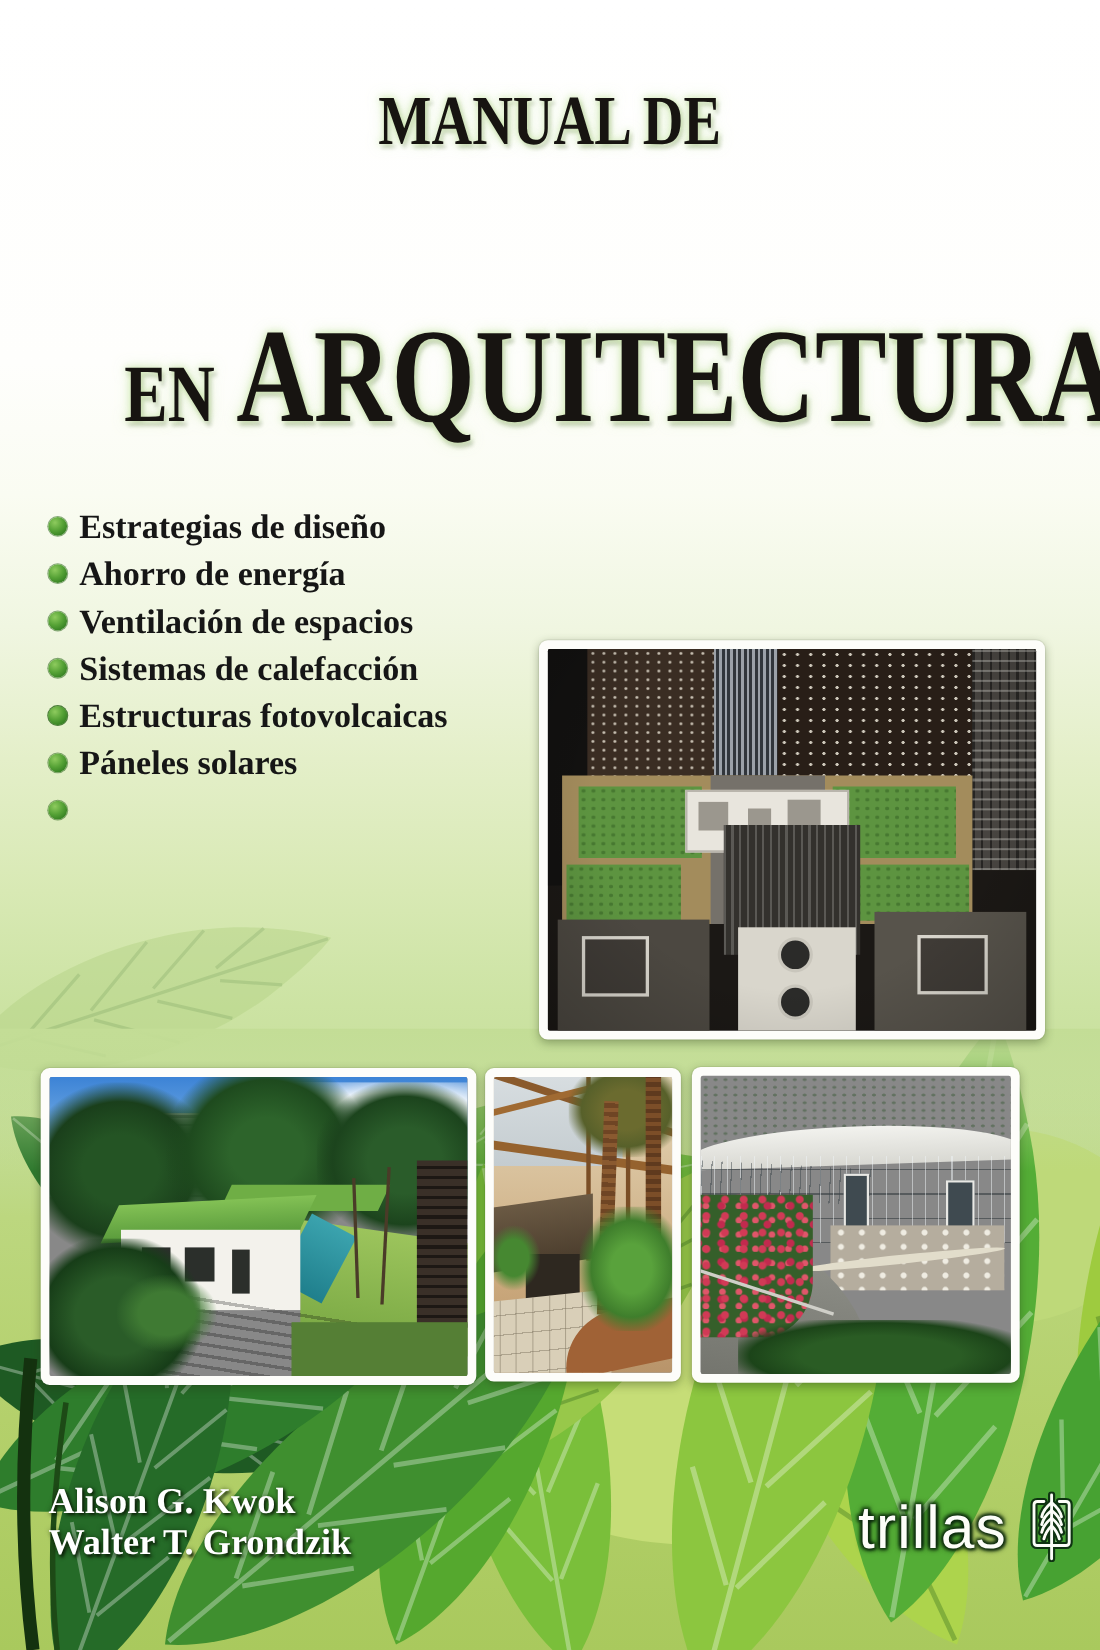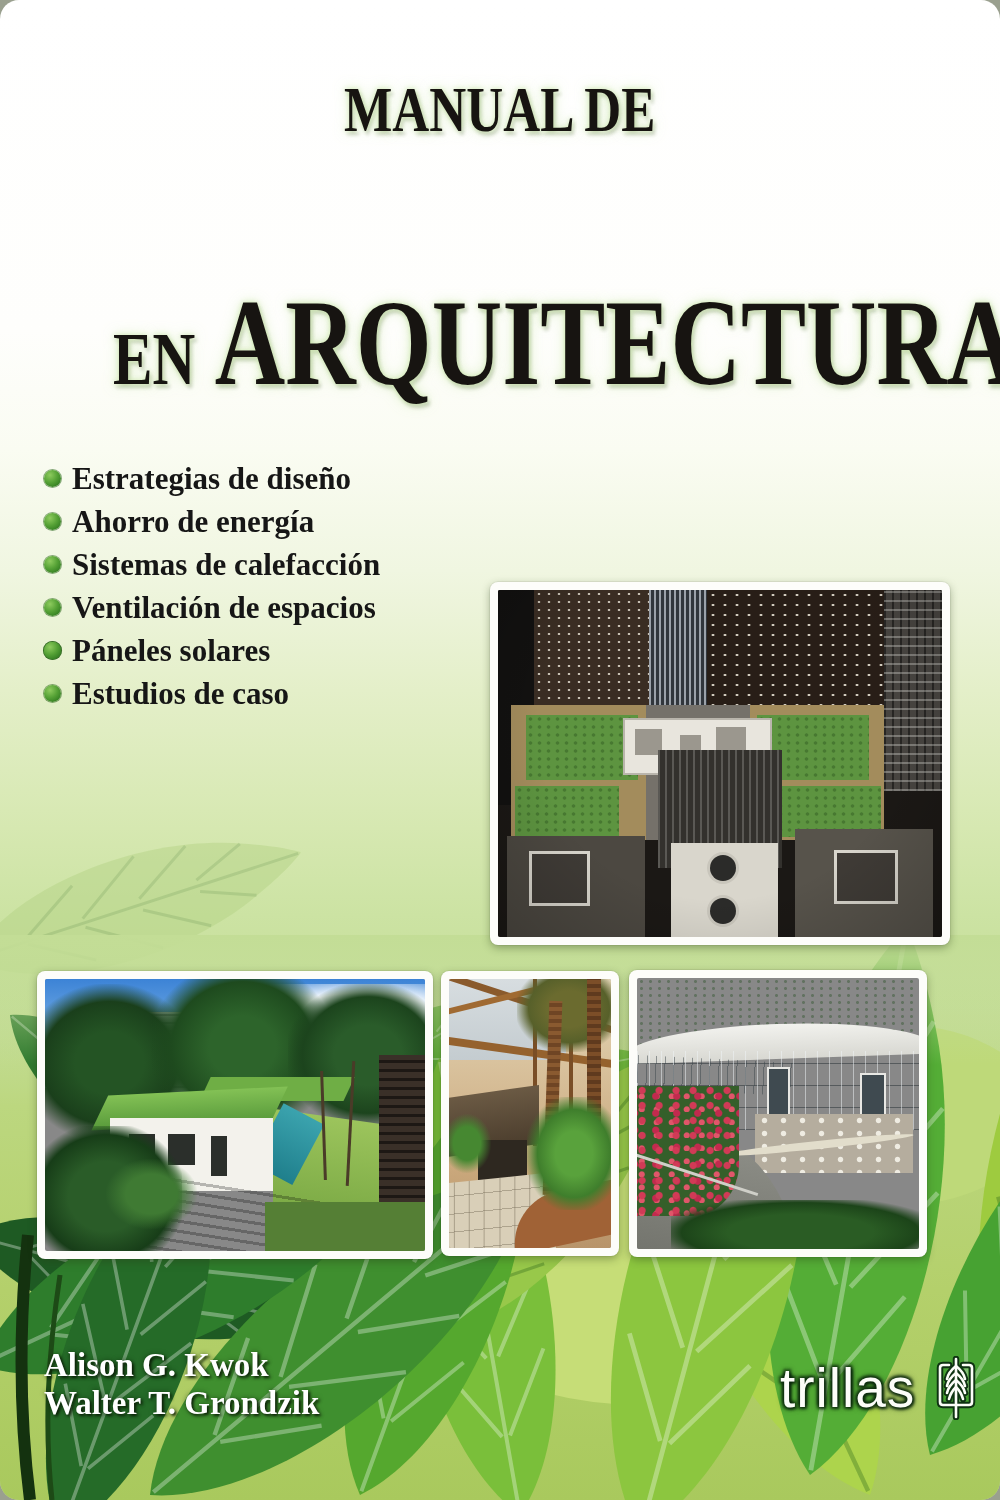--- a/index.html
+++ b/index.html
@@ -2,21 +2,20 @@
 <html><head>
 <meta charset="utf-8">
 <style>
   html,body{margin:0;padding:0;background:#9aa08f;}
   .cover{
     position:relative; width:1000px; height:1500px; overflow:hidden;
     font-family:"Liberation Serif","DejaVu Serif",serif;
     background:linear-gradient(180deg,
       #ffffff 0%, #fefefc 22%, #fafcf2 30%, #f0f6e1 38%,
       #e4efc9 46%, #d8e9b4 54%, #cce3a3 61%, #c6de9a 66%, #c3dc96 72%);
-    border-radius:19px;
   }
   
   .title-line{position:absolute; left:0; right:0; text-align:center; color:#171411; font-weight:bold; white-space:nowrap;}
   .cond{display:inline-block; transform-origin:50% 50%; 
         text-shadow:0 0 6px rgba(205,232,175,.95), 0 0 14px rgba(205,232,175,.7), 3px 4px 4px rgba(80,100,60,.30);}
   .t1{top:76px; font-size:64px; line-height:1.05;}
   .t1 .cond{transform:scaleX(.80);}
   .t2{top:168px; font-size:105px; line-height:1.05;}
   .t2 .cond{transform:scaleX(.75);}
   .t3{top:276px; font-size:122px; line-height:1.1;text-align:center;}
@@ -210,26 +209,26 @@
   </svg>
 
   <div class="title-line t1"><span class="cond">MANUAL DE</span></div>
   <div class="title-line t3">
     <span class="cond"><span class="small">EN</span> <span>ARQUITECTURA</span></span>
   </div>
 
   <ul class="topics" id="topics">
       <li><span class="dot"></span><span>Estrategias de diseño</span></li>
       <li><span class="dot"></span><span>Ahorro de energía</span></li>
+      <li><span class="dot"></span><span>Ventilación de espacios</span></li>
       <li><span class="dot"></span><span>Sistemas de calefacción</span></li>
-      <li><span class="dot"></span><span>Ventilación de espacios</span></li>
       <li><span class="dot"></span></li>
+      <li><span class="dot"></span><span>Estructuras fotovolcaicas</span></li>
+      <li><span class="dot"></span><span>Páneles solares</span></li>
       <li><span class="dot"></span></li>
-      <li><span class="dot"></span><span>Páneles solares</span></li>
-      <li><span class="dot"></span><span>Estudios de caso</span></li>
     </ul>
 
   <figure class="photo photo-main" style="margin:0">
     <div class="canvas">
       <div class="ly m-base"></div>
       <div class="ly m-ld"></div>
       <div class="ly m-b1"></div>
       <div class="ly m-tw"></div>
       <div class="ly m-b2"></div>
       <div class="ly m-b3"></div>

